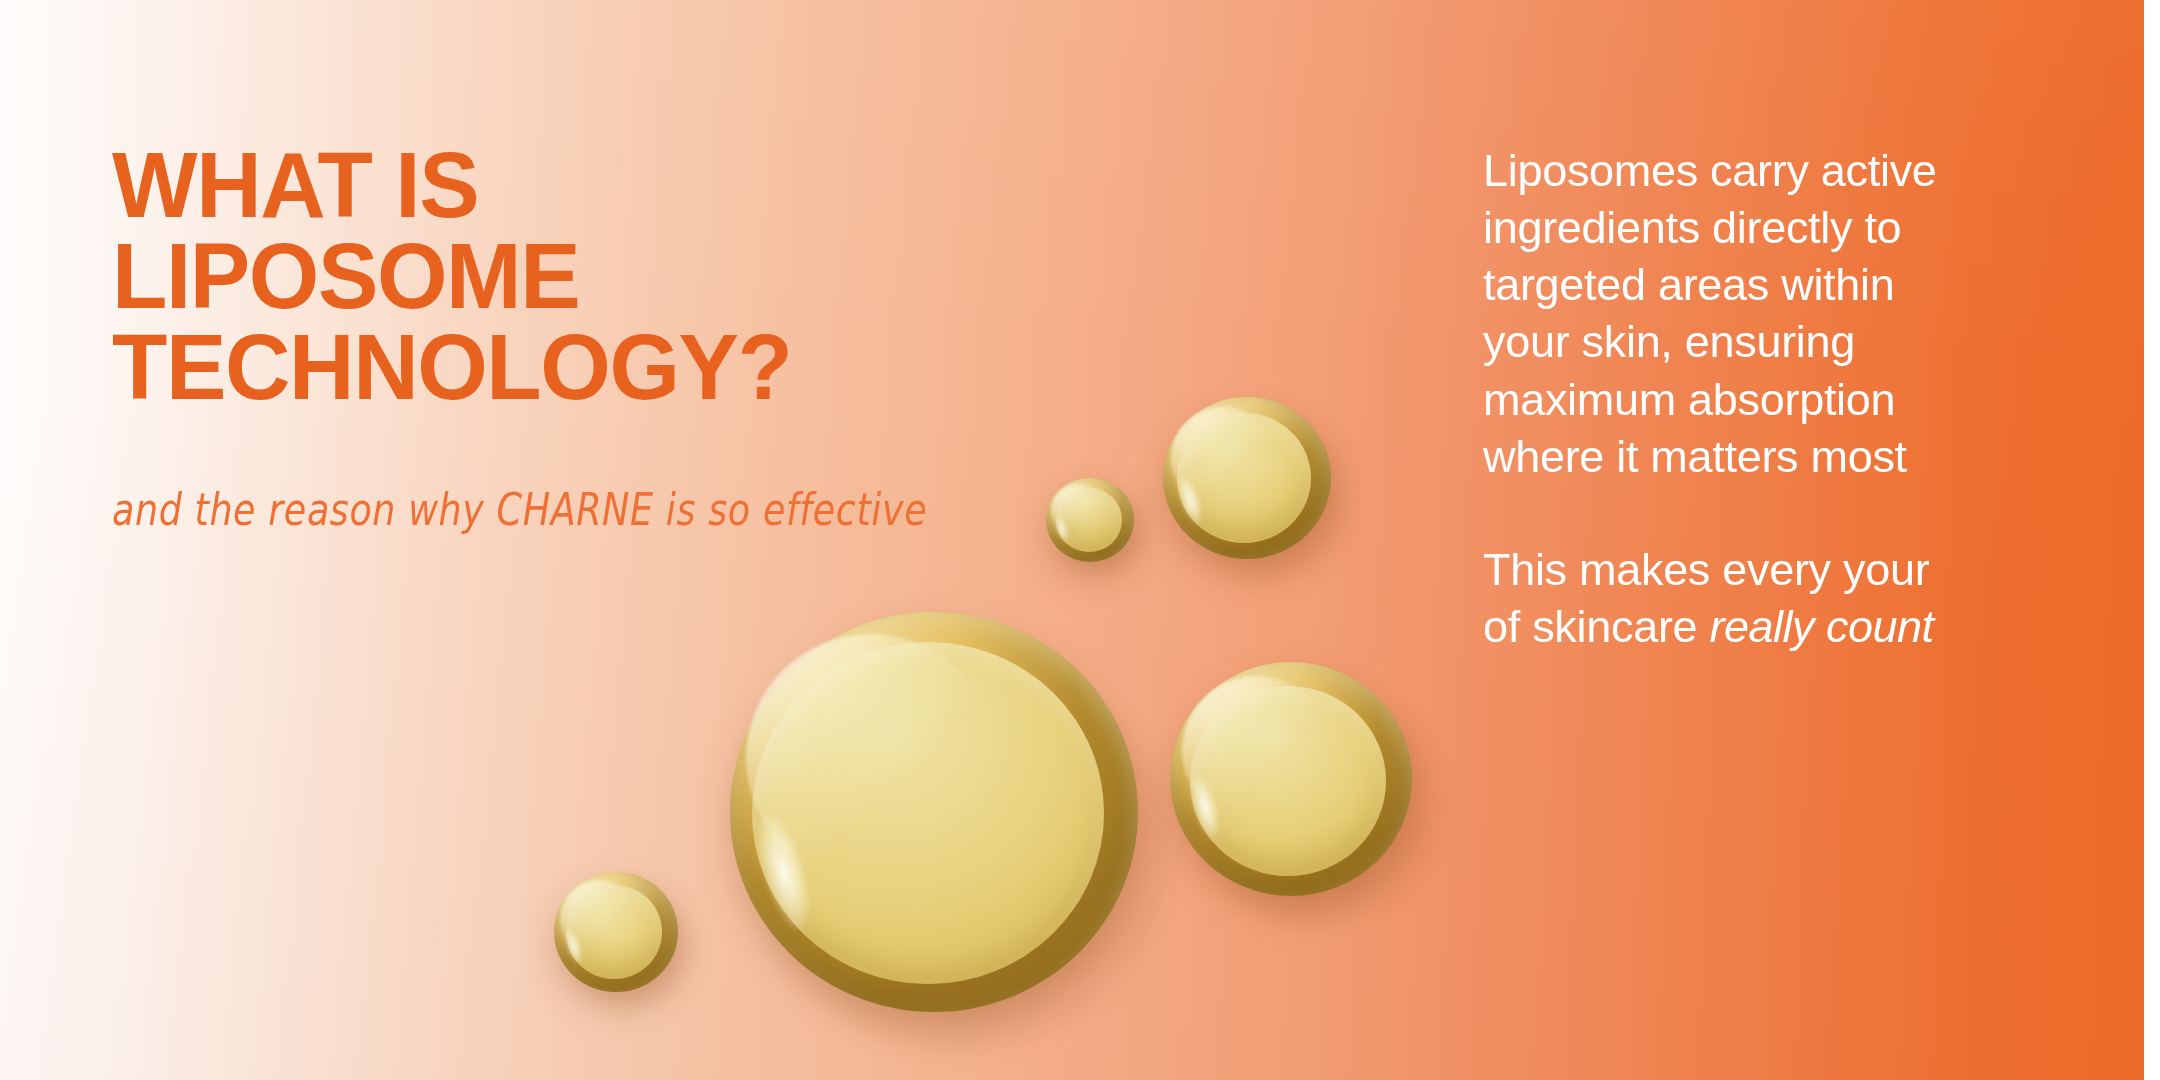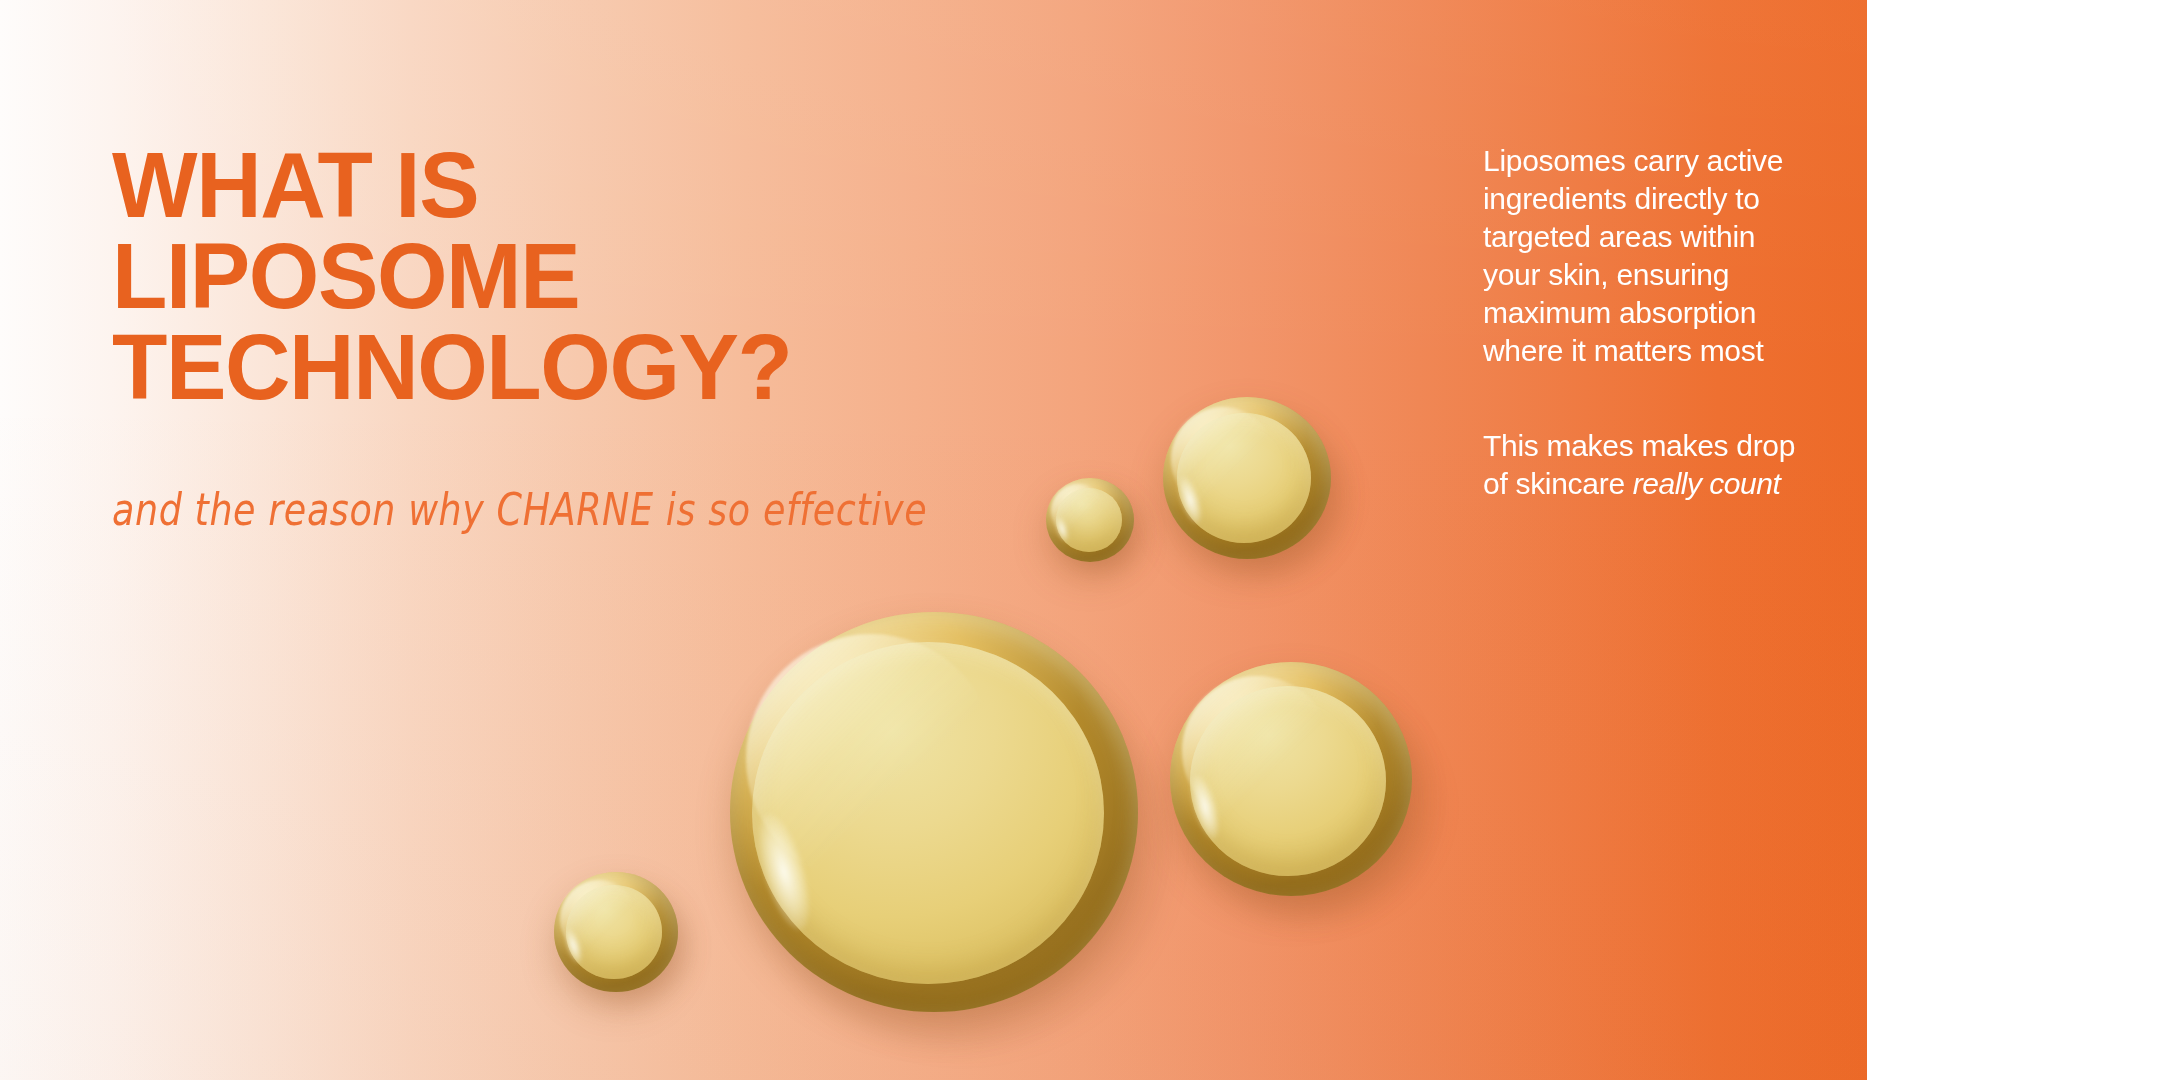--- a/index.html
+++ b/index.html
@@ -4,21 +4,21 @@
 <title>Liposome Technology Banner</title>
 <style>
   html, body {
     margin: 0;
     padding: 0;
     background: #ffffff;
   }
 
   #banner {
     position: relative;
-    width: 1867px;
+    width: 2144px;
     height: 1080px;
     overflow: hidden;
     font-family: "Liberation Sans", sans-serif;
     background:
       linear-gradient(90deg,
         #fefcfb 0%,
         #fdf4ef 6%,
         #fbe6d9 14%,
         #f9d7c2 22%,
         #f7c9ad 31%,
@@ -85,21 +85,21 @@
     top: 142px;
     width: 600px;
     z-index: 6;
     color: #ffffff;
   }
 
   .body-para {
     margin: 0;
     font-family: "Liberation Sans", sans-serif;
     font-weight: 400;
-    font-size: 30px;
+    font-size: 45px;
     line-height: 1.27;
     letter-spacing: -0.3px;
     color: #ffffff;
     white-space: pre-line;
   }
 
   .body-para.second {
     margin-top: 56px;
   }
 
@@ -268,17 +268,17 @@
   </div>
 
   <div class="right-col">
     <p class="body-para">Liposomes carry active
 ingredients directly to
 targeted areas within
 your skin, ensuring
 maximum absorption
 where it matters most</p>
 
-    <p class="body-para second"><span>This makes makes drop
+    <p class="body-para second"><span>This makes every your
 of skincare </span><span class="emph">really count</span></p>
   </div>
 
 </div>
 
 </body></html>

